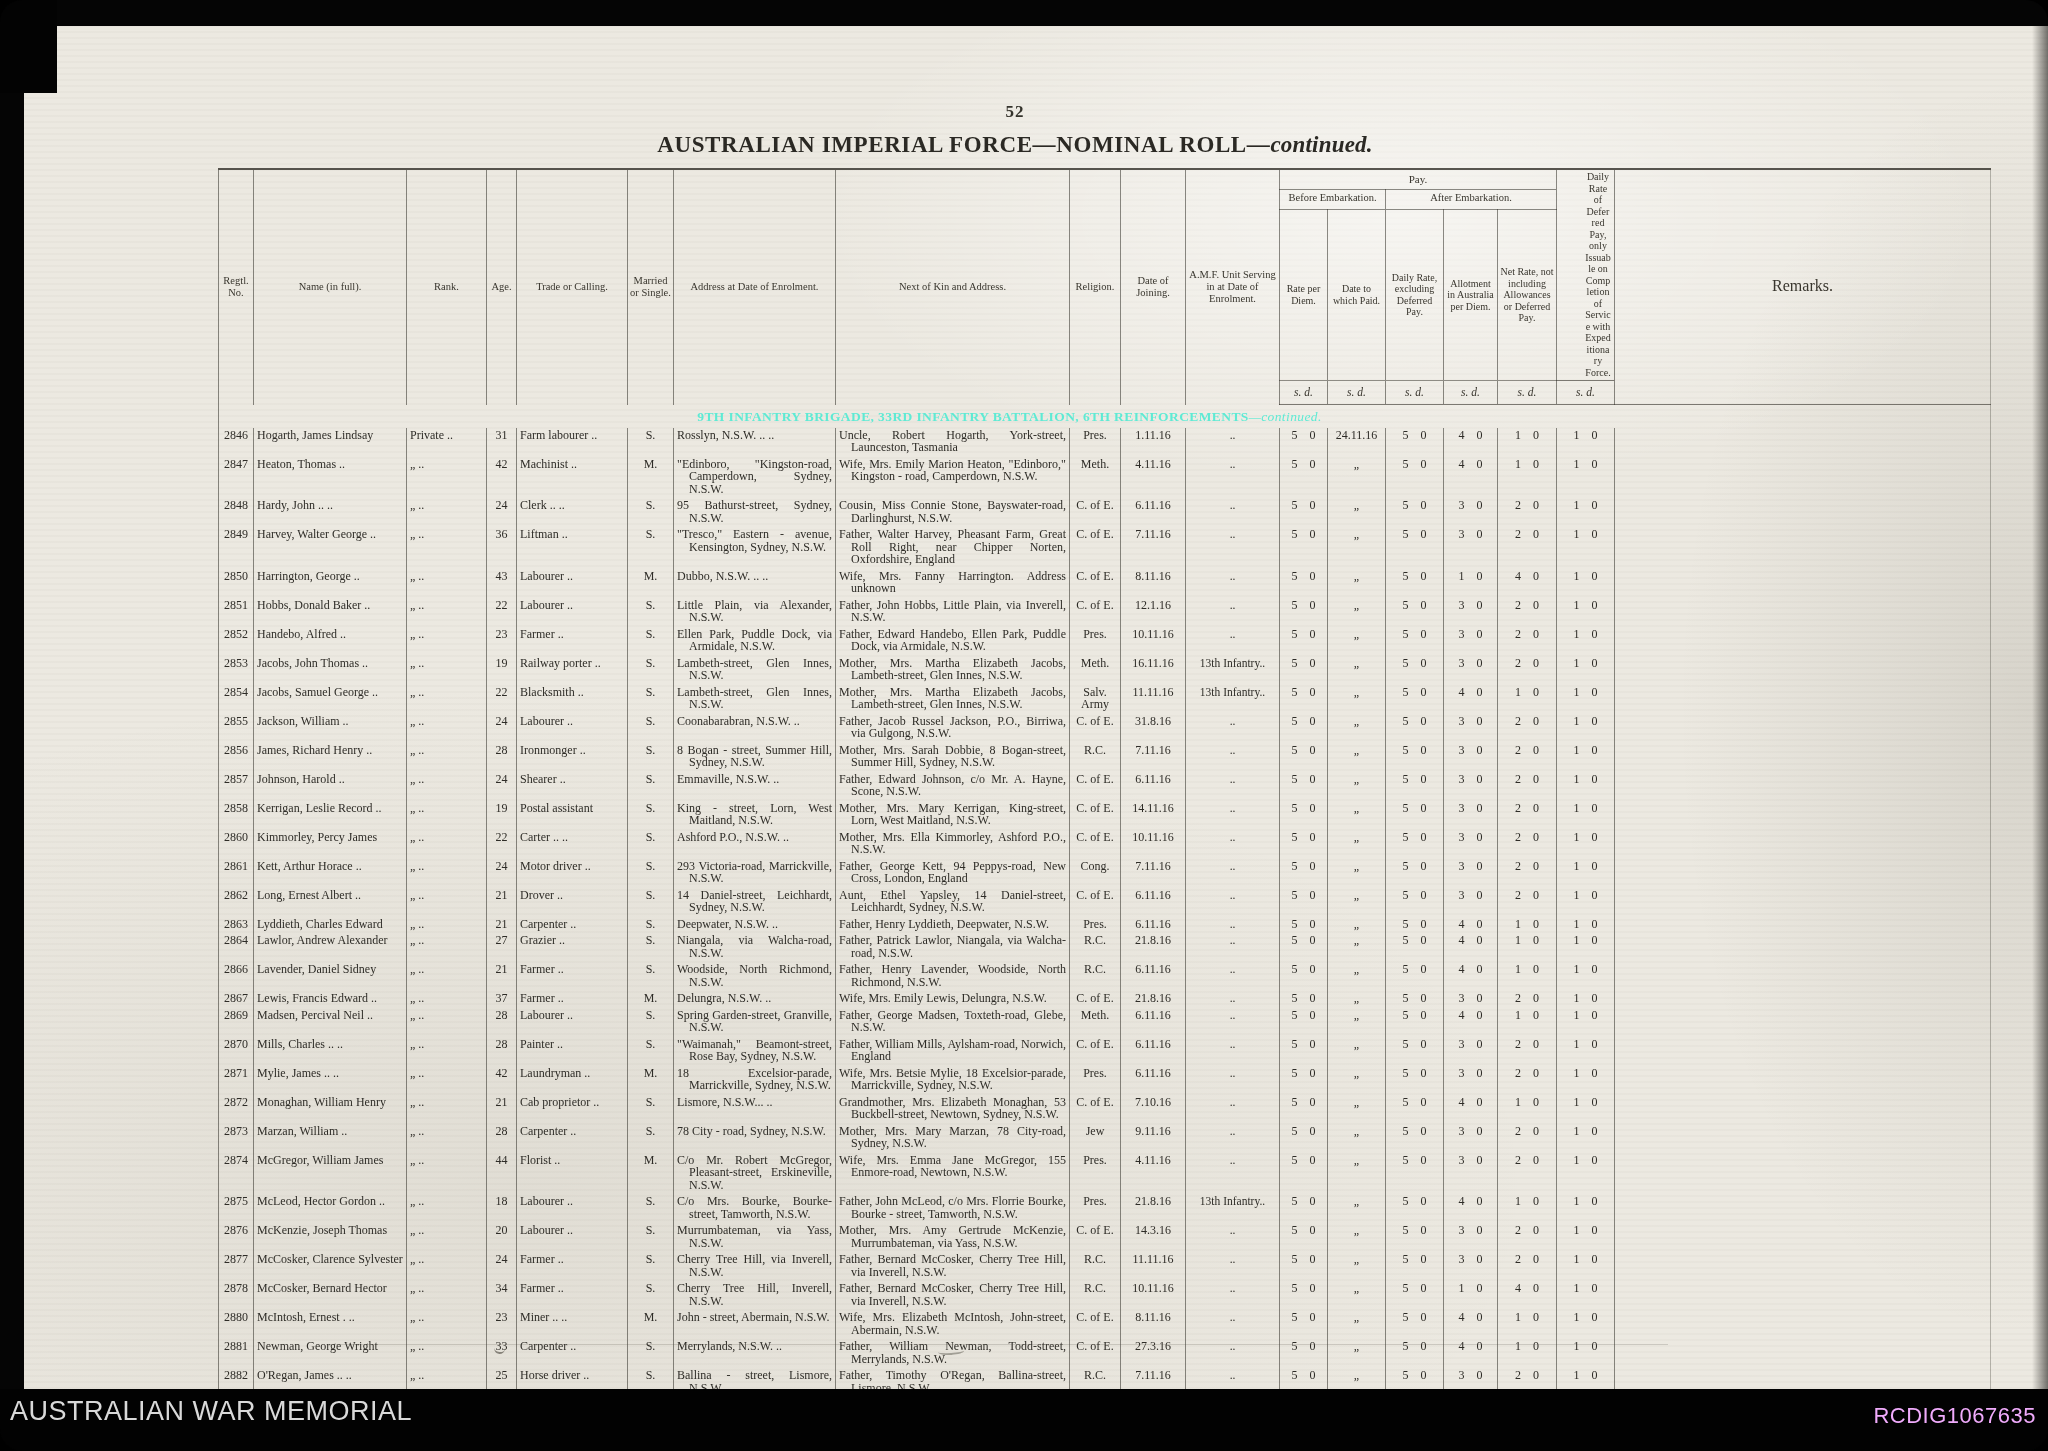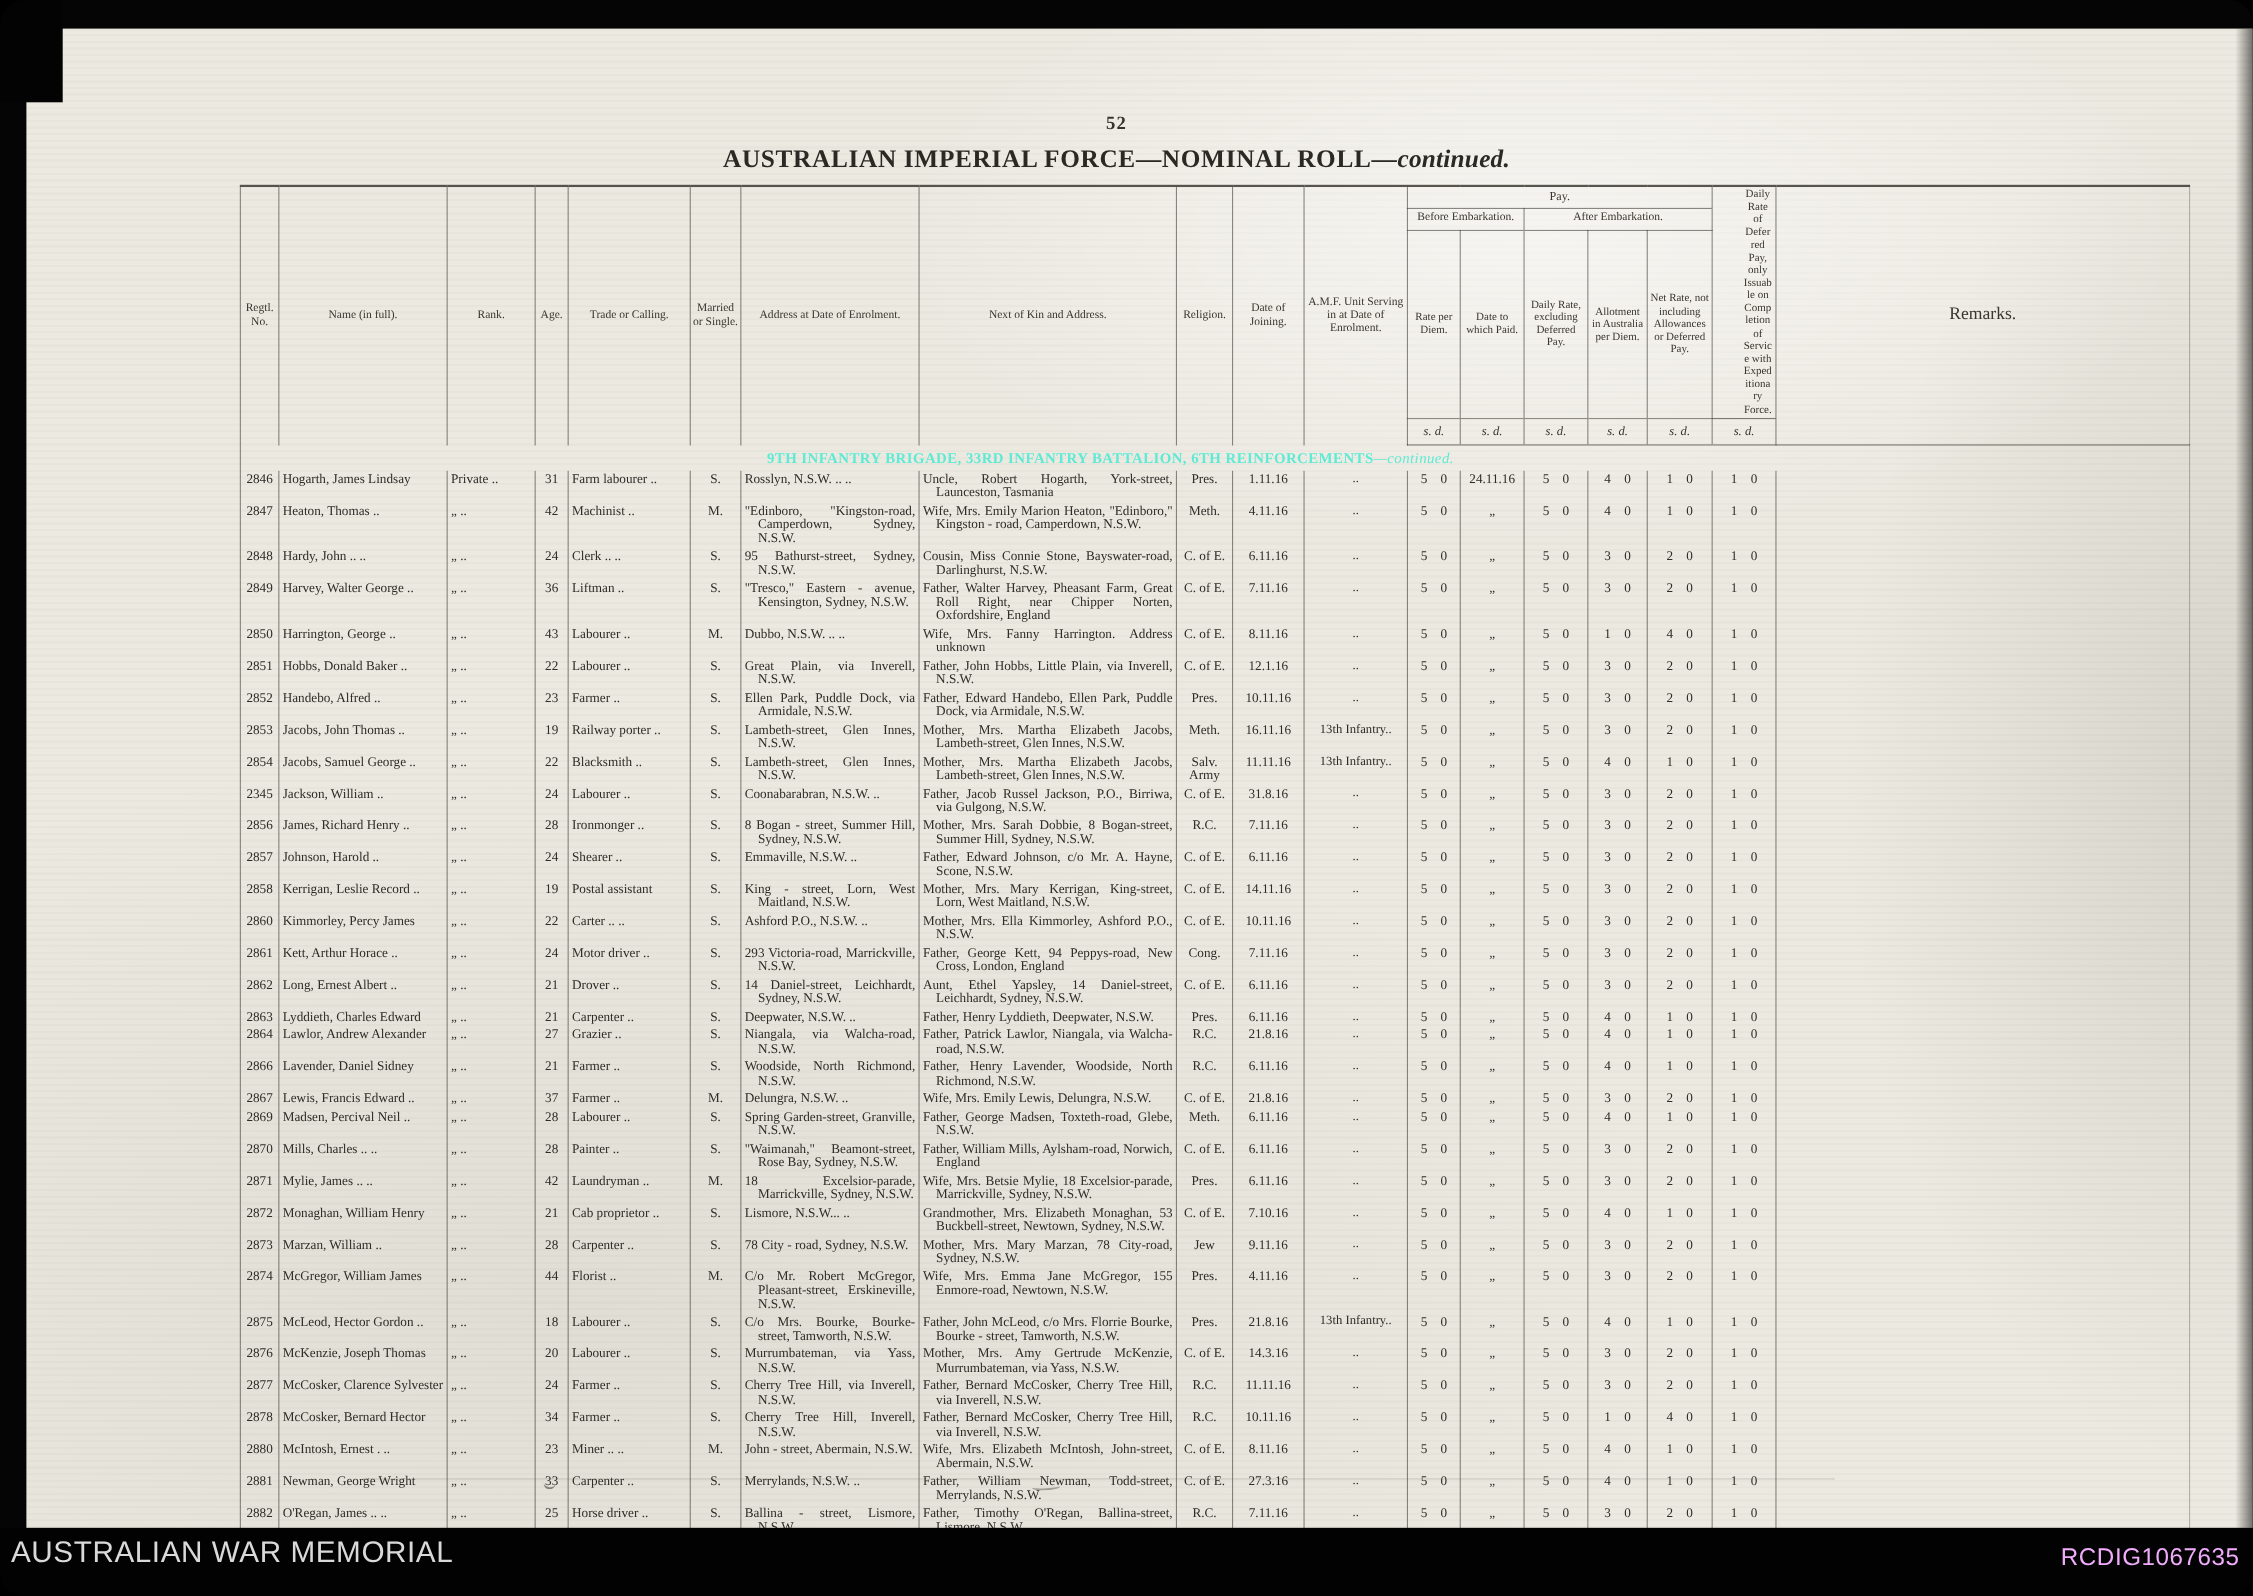--- a/index.html
+++ b/index.html
@@ -301,21 +301,21 @@
             </td>
     <td>
               <div class="hang">„ ..</div>
             </td>
     <td class="c"><span>22</span></td>
     <td>
               <div class="hang">Labourer ..</div>
             </td>
     <td class="c"><span>S.</span></td>
     <td>
-              <div class="hang jst">Great Plain, via Inverell, N.S.W.</div>
+              <div class="hang jst">Little Plain, via Alexander, N.S.W.</div>
             </td>
     <td>
               <div class="hang jst">Father, John Hobbs, Little Plain, via Inverell, N.S.W.</div>
             </td>
     <td class="c"><span>C. of E.</span></td>
     <td class="c"><span>12.1.16</span></td>
     <td class="c amf"><span>..</span></td>
     <td class="c pay"><span>5 0</span></td>
     <td class="c"><span>„</span></td>
     <td class="c pay"><span>5 0</span></td>
@@ -412,21 +412,21 @@
     <td class="c pay"><span>5 0</span></td>
     <td class="c"><span>„</span></td>
     <td class="c pay"><span>5 0</span></td>
     <td class="c pay"><span>4 0</span></td>
     <td class="c pay"><span>1 0</span></td>
     <td class="c pay"><span>1 0</span></td>
     <td><span></span></td>
   </tr>
 
   <tr>
-    <td class="c"><span>2345</span></td>
+    <td class="c"><span>2855</span></td>
     <td>
               <div class="hang">Jackson, William ..</div>
             </td>
     <td>
               <div class="hang">„ ..</div>
             </td>
     <td class="c"><span>24</span></td>
     <td>
               <div class="hang">Labourer ..</div>
             </td>

